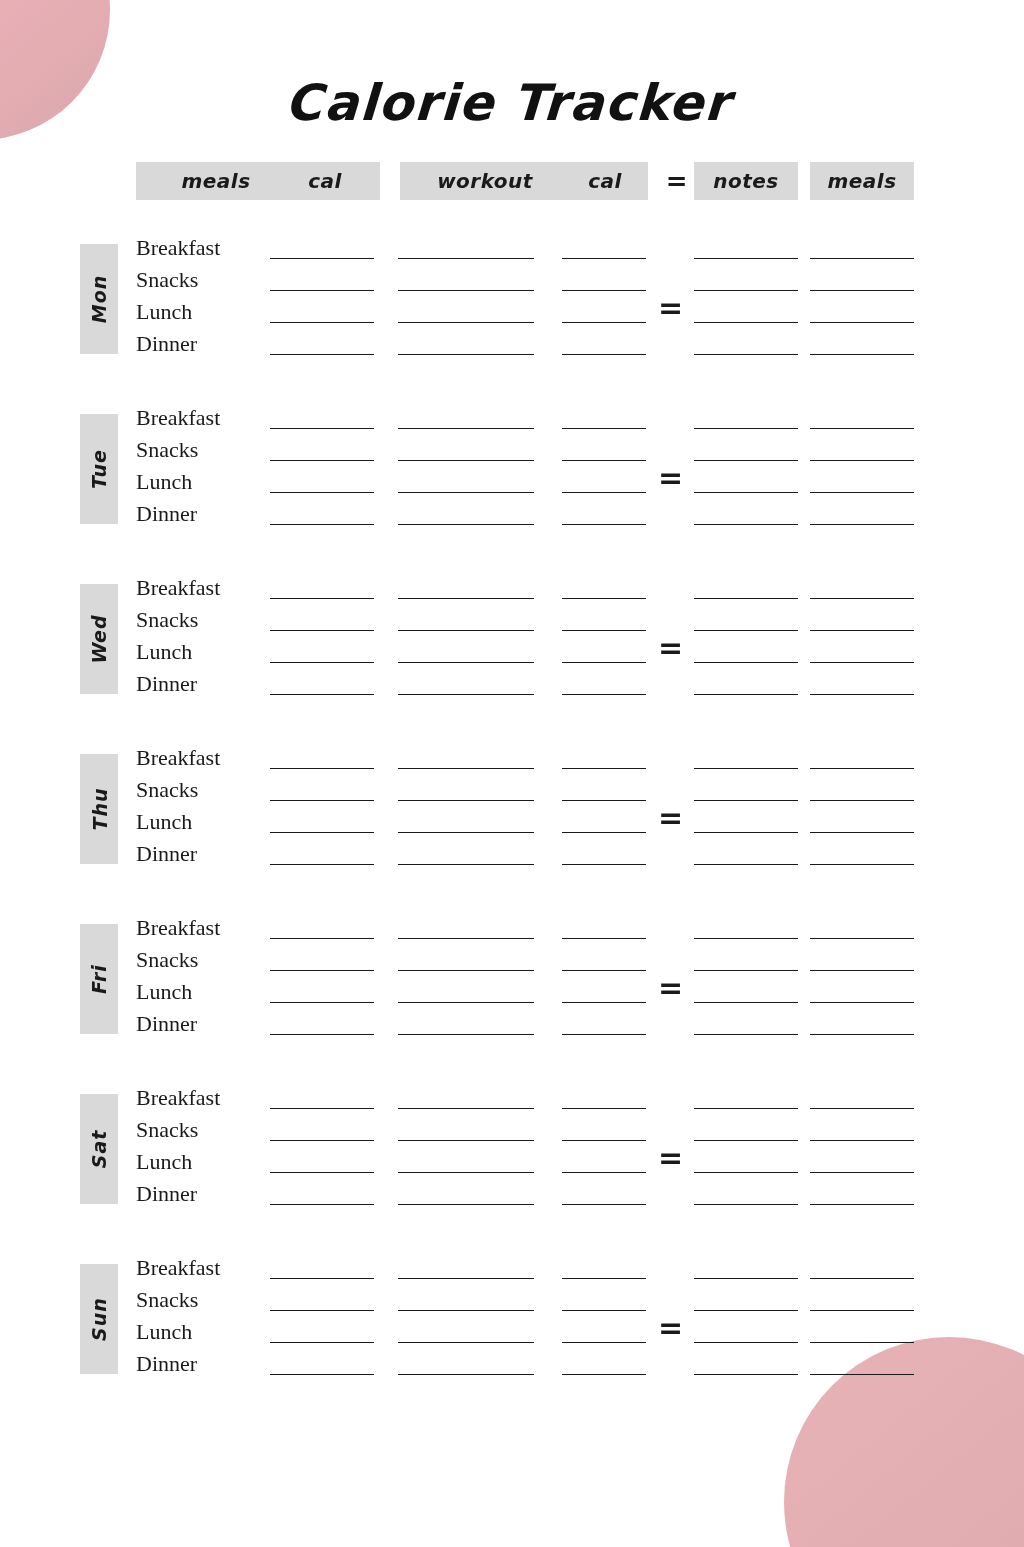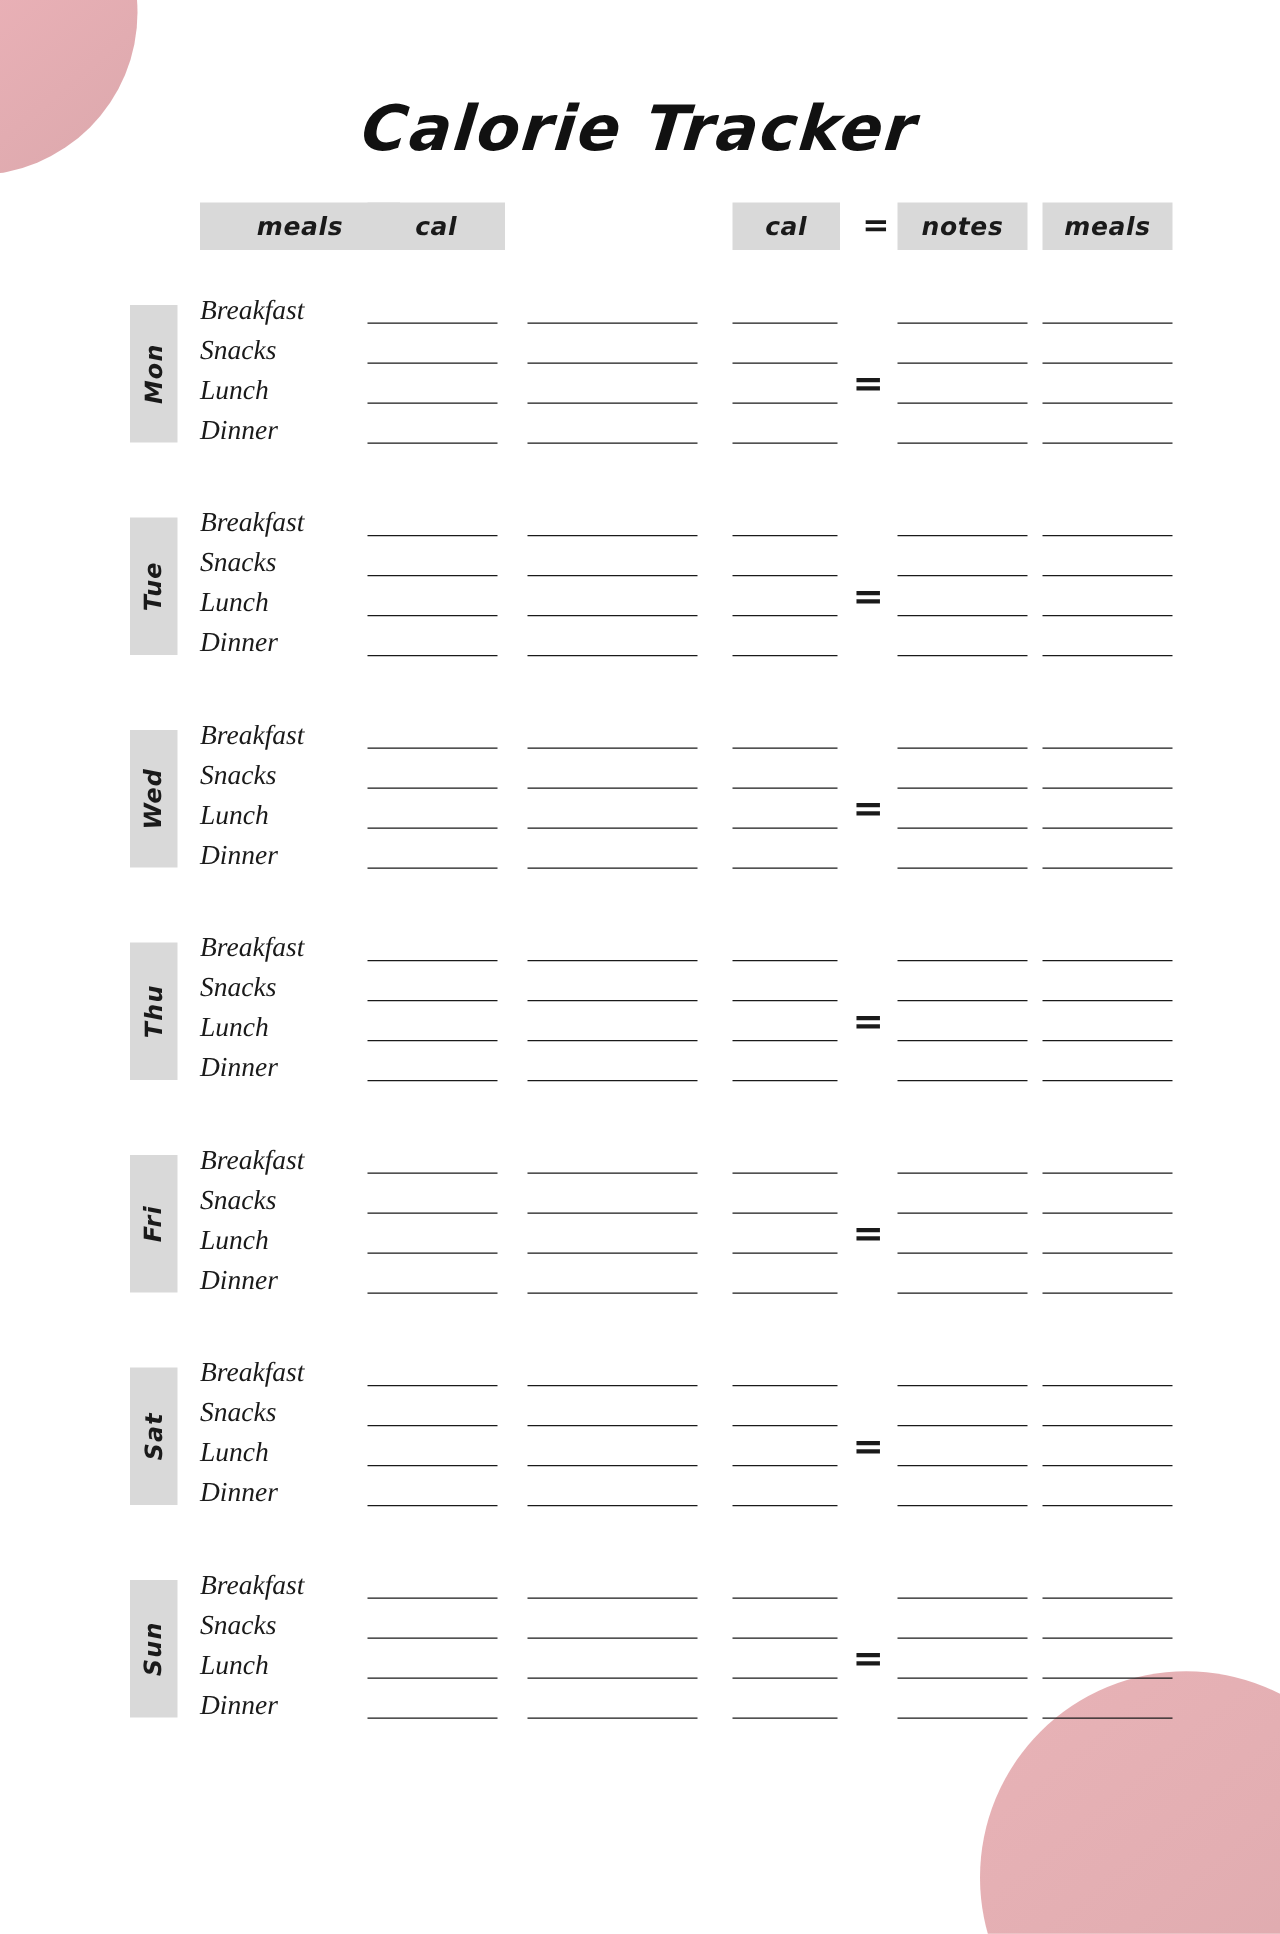--- a/index.html
+++ b/index.html
@@ -55,21 +55,21 @@
     font-style: italic;
     letter-spacing: 1.5px;
     color: #111111;
     transform: skewX(-6deg);
   }
 
   
   .grid {
     position: absolute;
     top: 162px;
-    left: 104px;
+    left: 80px;
     width: 840px;
   }
 
   .header-row {
     position: relative;
     height: 40px;
   }
   .hdr {
     position: absolute;
     height: 38px;
@@ -116,21 +116,20 @@
     transform: rotate(-90deg);
     white-space: nowrap;
     letter-spacing: 1px;
   }
 
   .meal-row {
     position: absolute;
     left: 0;
     width: 840px;
     height: 32px;
-    font-style: italic;
   }
   .meal-label {
     position: absolute;
     left: 56px;
     width: 150px;
     font-family: "Liberation Serif", serif;
     font-size: 22px;
     color: #1a1a1a;
     line-height: 24px;
   }
@@ -163,20 +162,21 @@
   <div class="blob-top"></div>
   <div class="blob-bottom"></div>
 
   <div class="title">Calorie Tracker</div>
 
   <div class="grid">
 
     <div class="header-row">
       <div class="hdr hdr-meals">meals</div>
       <div class="hdr hdr-cal1">cal</div>
+      <div class="hdr hdr-workout">workout</div>
       <div class="hdr hdr-cal2">cal</div>
       <div class="hdr hdr-eq">=</div>
       <div class="hdr hdr-total">notes</div>
       <div class="hdr hdr-notes">meals</div>
     </div>
 
     <div id="days-container">
         <div class="day-block">
           <div class="day-tab">
             <span>Mon</span>

